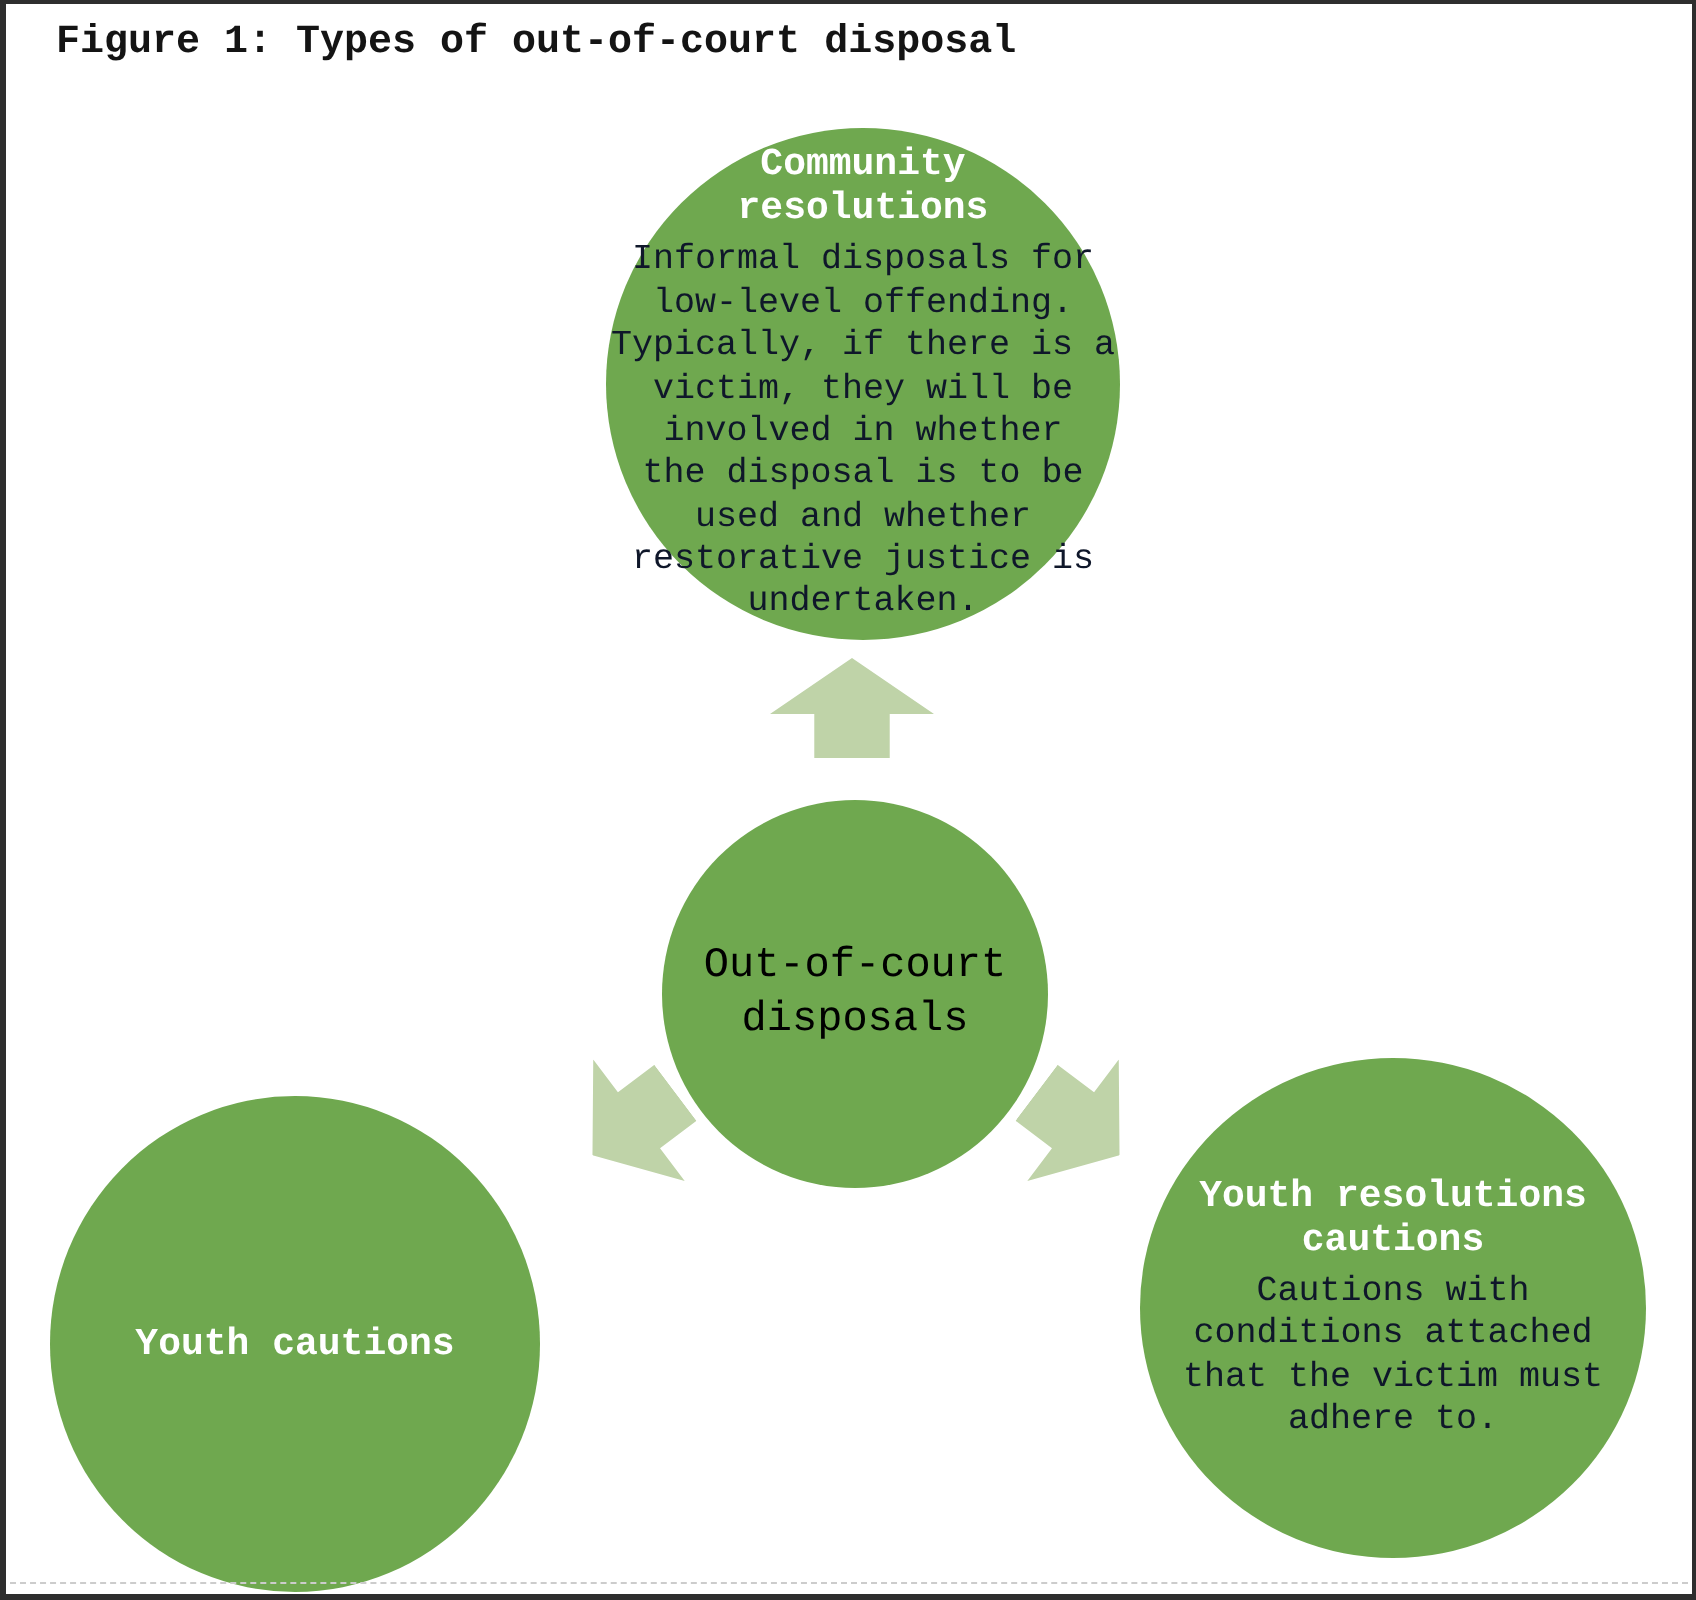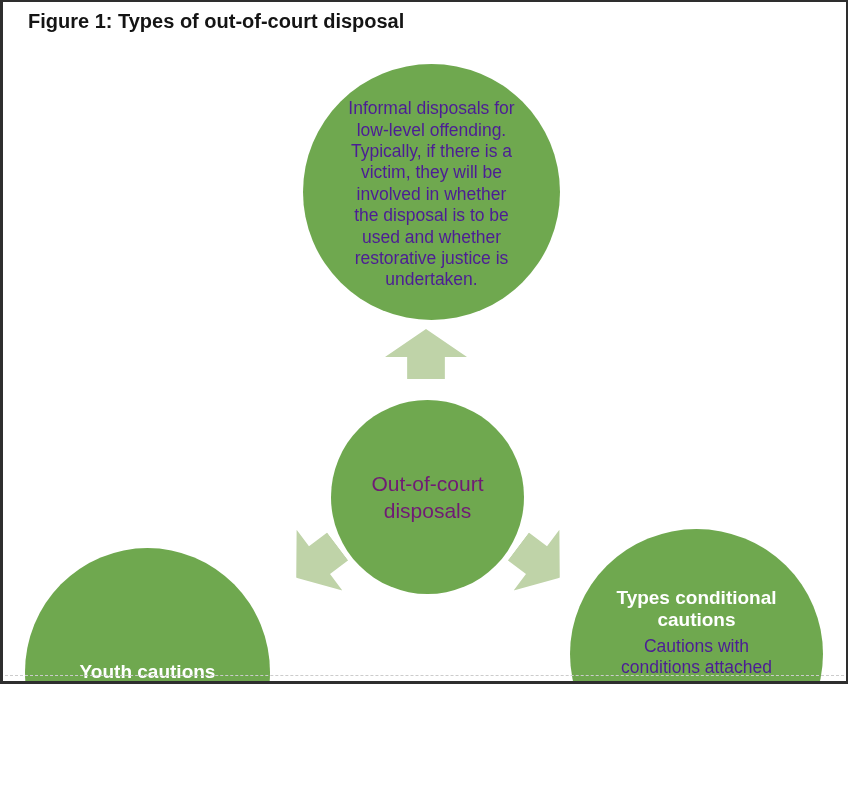--- a/index.html
+++ b/index.html
@@ -1,26 +1,26 @@
 <!DOCTYPE html>
 <html><head>
 <meta charset="utf-8">
 <style>
   html, body { margin: 0; padding: 0; background: #ffffff; }
   .page {
     position: relative;
     width: 848px;
-    height: 684px;
+    height: 800px;
     box-sizing: border-box;
     background: #ffffff;
     border: 2px solid #2e2e2e;
     border-left-width: 3px;
     border-bottom-width: 3px;
     overflow: hidden;
-    font-family: Liberation Sans, sans-serif;
+    font-family: Liberation Mono, monospace;
   }
   .figure-title {
     position: absolute;
     left: 25px;
     top: 8px;
     font-size: 20px;
     font-weight: bold;
     color: #141414;
     letter-spacing: 0px;
   }
@@ -36,32 +36,32 @@
     box-sizing: border-box;
   }
   .circle .heading {
     font-weight: bold;
     color: #ffffff;
     font-size: 19px;
     line-height: 1.16;
     white-space: pre-line;
   }
   .circle .body {
-    color: #4c1d95;
+    color: #0f172a;
     font-size: 17.5px;
     line-height: 1.22;
     margin-top: 5px;
     white-space: pre-line;
   }
   .circle-top    { left: 300px; top: 62px;  width: 257px; height: 256px; }
   .circle-center { left: 328px; top: 398px; width: 193px; height: 194px; }
   .circle-left   { left: 22px;  top: 546px; width: 245px; height: 248px; }
   .circle-right  { left: 567px; top: 527px; width: 253px; height: 250px; }
   .center-label {
-    color: #701a75;
+    color: #000000;
     font-size: 21px;
     line-height: 1.3;
     white-space: pre-line;
     text-align: center;
   }
   .block-arrow {
     position: absolute;
     background: #bfd3a8;
     clip-path: polygon(50% 0%, 100% 56%, 73% 56%, 73% 100%, 27% 100%, 27% 56%, 0% 56%);
   }
@@ -77,20 +77,22 @@
   }
 </style>
 </head>
 <body>
 
 <div class="page">
 
   <div class="figure-title">Figure 1: Types of out-of-court disposal</div>
 
   <div class="circle circle-top">
+    <div class="heading">Community
+resolutions</div>
     <div class="body">Informal disposals for
 low-level offending.
 Typically, if there is a
 victim, they will be
 involved in whether
 the disposal is to be
 used and whether
 restorative justice is
 undertaken.</div>
   </div>
@@ -104,23 +106,23 @@
 
   <div class="block-arrow arrow-left"></div>
 
   <div class="block-arrow arrow-right"></div>
 
   <div class="circle circle-left">
     <div class="heading">Youth cautions</div>
   </div>
 
   <div class="circle circle-right">
-    <div class="heading">Types conditional
+    <div class="heading">Youth resolutions
 cautions</div>
     <div class="body">Cautions with
 conditions attached
-that the child must
+that the victim must
 adhere to.</div>
   </div>
 
   <div class="bottom-dashed-line"></div>
 
 </div>
 
 </body></html>

